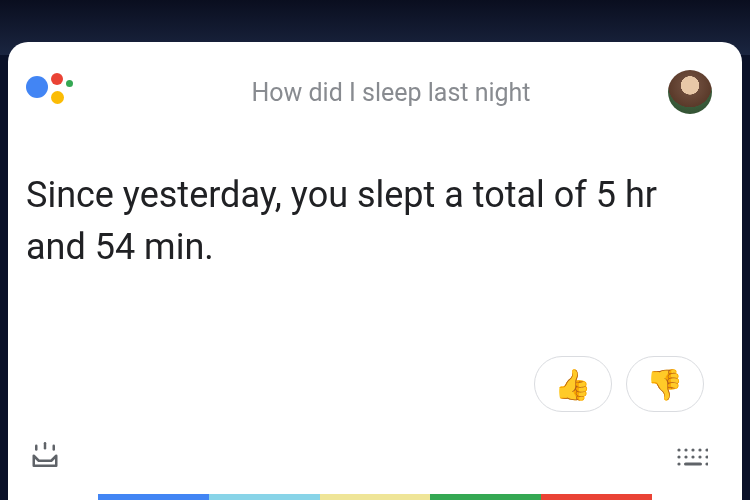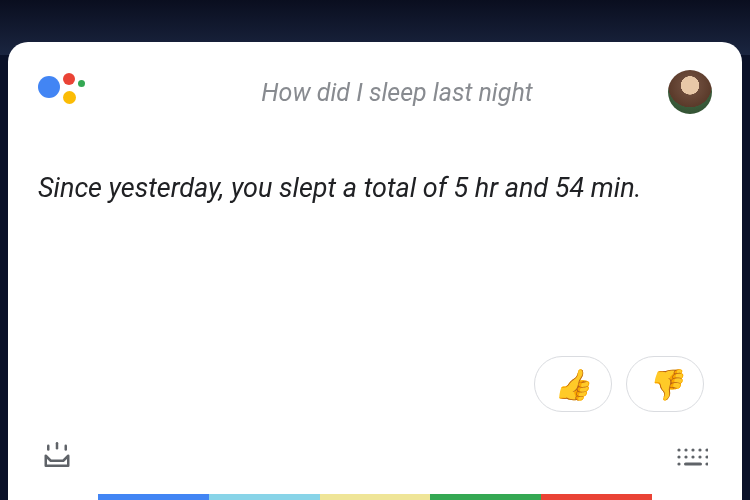--- a/index.html
+++ b/index.html
@@ -18,24 +18,23 @@
       background: linear-gradient(180deg, #0a0e1f 0%, #1a2540 100%);
     }
     .card {
       position: absolute;
       top: 42px;
       left: 8px;
       right: 8px;
       bottom: 0;
       background: #ffffff;
       border-radius: 20px 20px 0 0;
-      padding: 28px 30px 0 30px;
+      padding: 28px 30px 0 18px;
       display: flex;
       flex-direction: column;
-      font-style: italic;
     }
     .header {
       display: flex;
       align-items: center;
       justify-content: space-between;
       margin-bottom: 55px;
     }
     .logo {
       position: relative;
       width: 48px;
@@ -82,21 +81,21 @@
     .avatar {
       width: 44px;
       height: 44px;
       border-radius: 50%;
       flex-shrink: 0;
       background: radial-gradient(circle at 50% 35%, #e8c8a8 0%, #e8c8a8 25%, #6b4a3a 26%, #5a3a2a 60%, #3a5a3a 61%, #2a4a2a 100%);
       position: relative;
       overflow: hidden;
     }
     .response {
-      font-size: 27px;
+      font-size: 36px;
       color: #202124;
       line-height: 1.45;
       font-weight: 400;
       margin-bottom: auto;
     }
     .feedback-row {
       display: flex;
       justify-content: flex-end;
       gap: 14px;
       margin-bottom: 30px;

